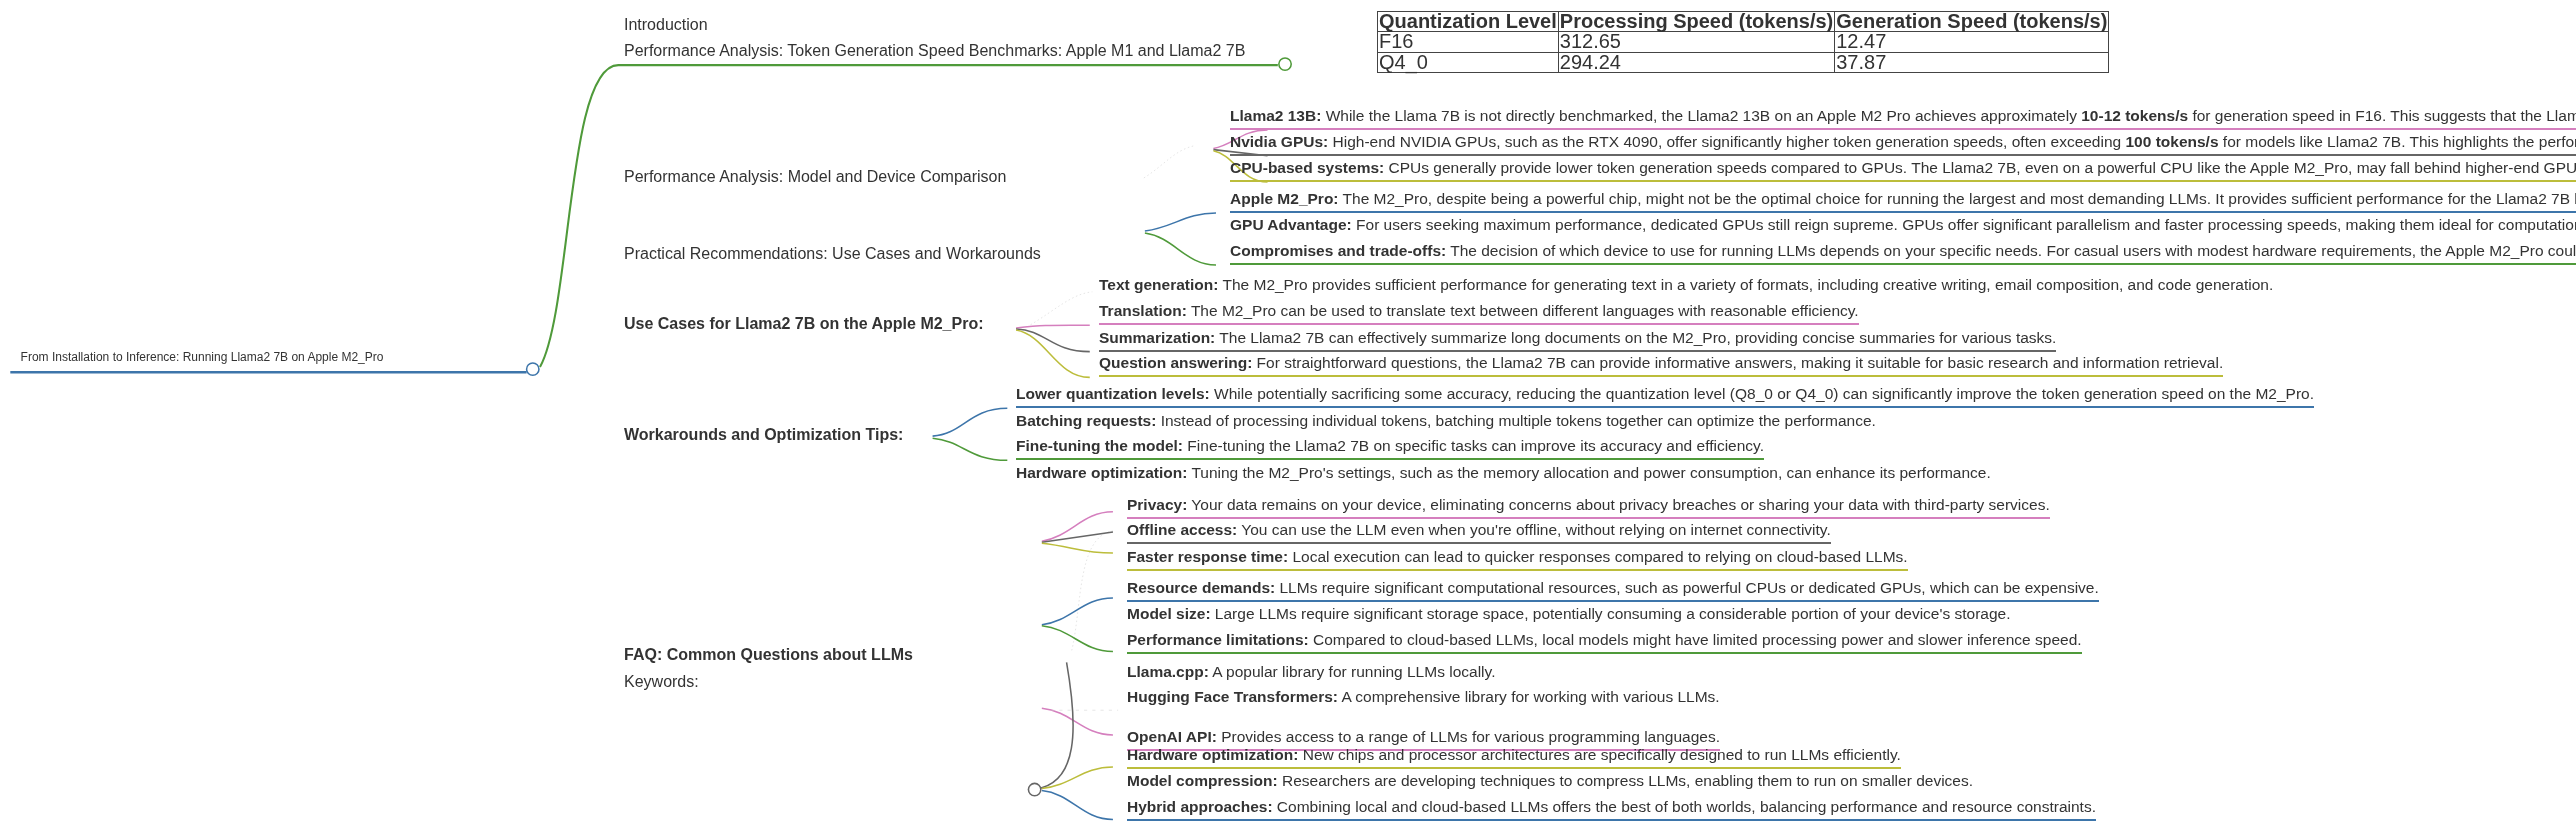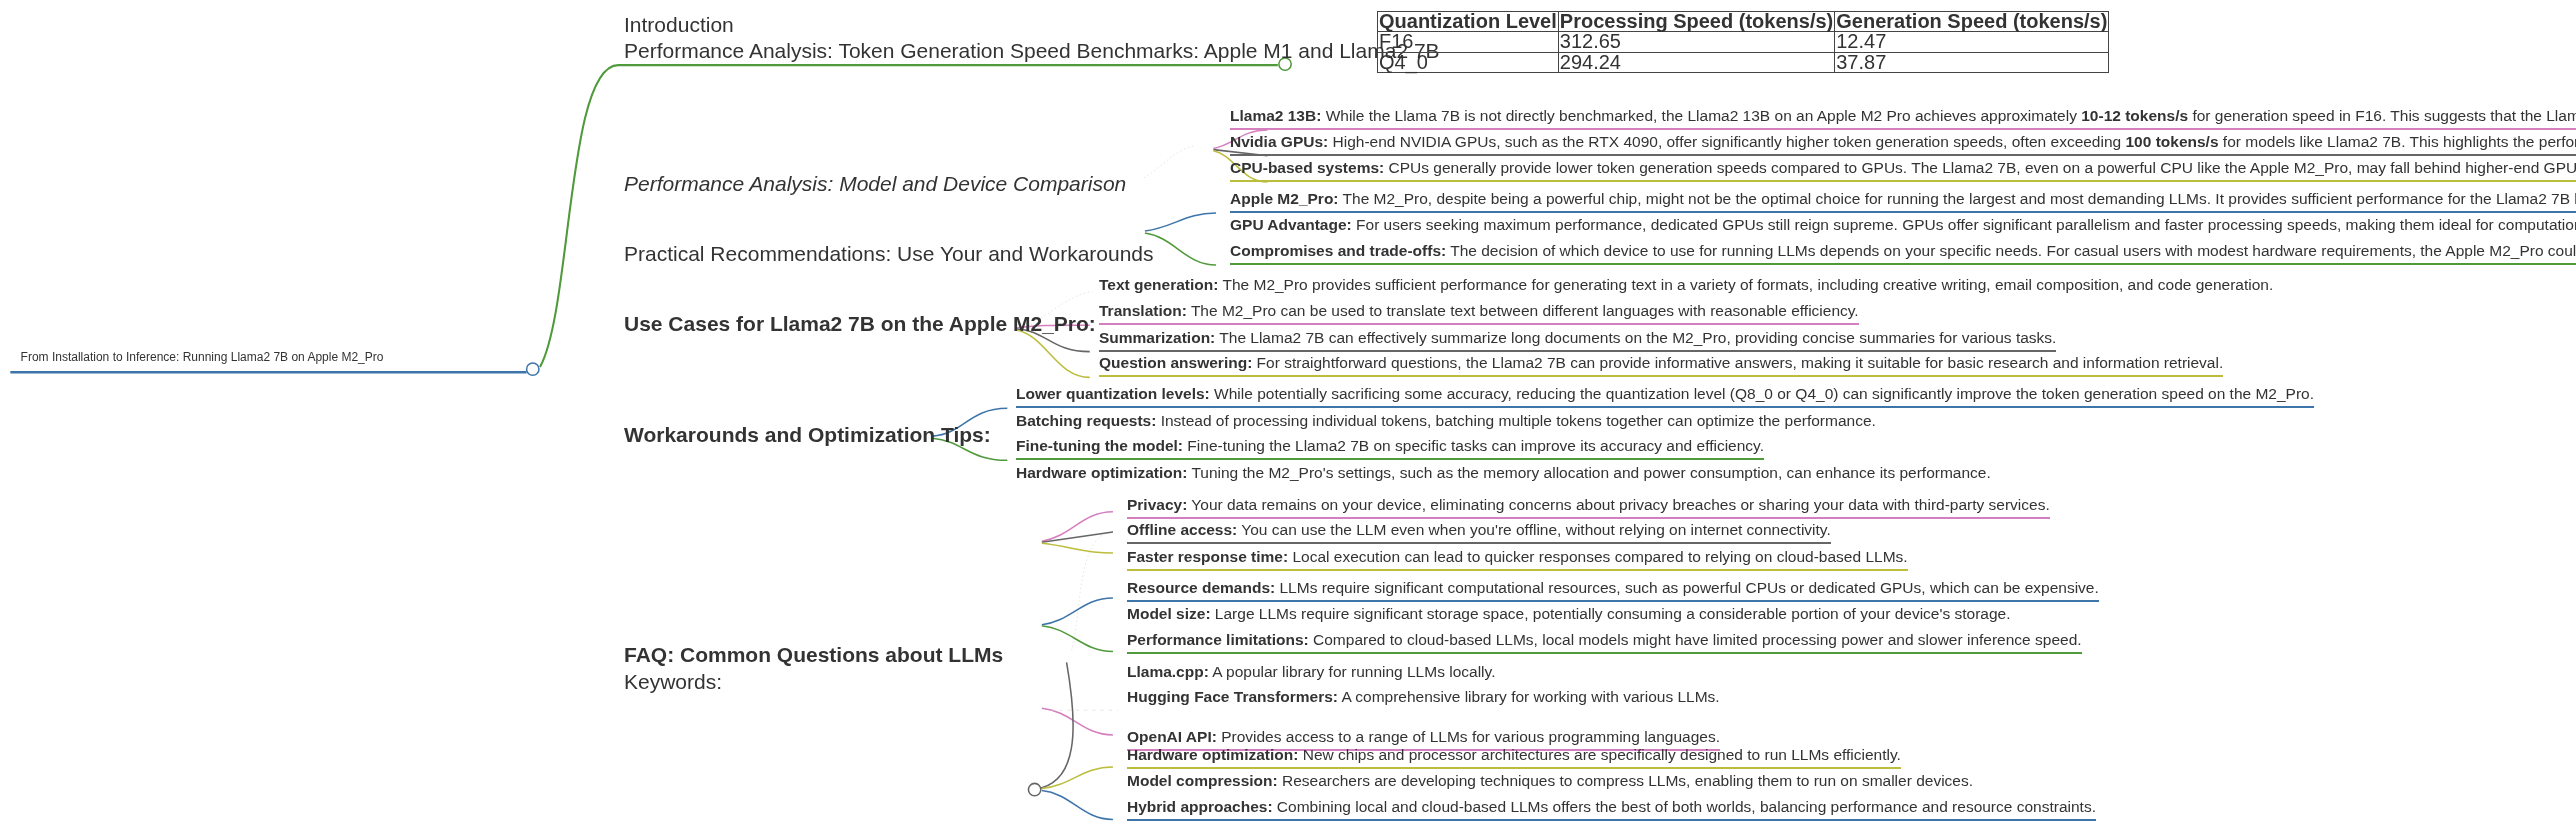--- a/index.html
+++ b/index.html
@@ -1,19 +1,19 @@
 <!DOCTYPE html>
 <html style="font-size:8.2px"><head>
 <meta charset="utf-8">
 <style>
   html, body { margin:0; padding:0; background:#ffffff; }
   body { width:3784px; height:831px; position:relative; overflow:hidden;
          font-family:"Liberation Sans", "DejaVu Sans", sans-serif; color:#333333; }
   #wires { position:absolute; left:0; top:0; width:3784px; height:831px; }
-  .node { position:absolute; white-space:nowrap; font-size:21px; line-height:18.5px; }
+  .node { position:absolute; white-space:nowrap; font-size:16px; line-height:18.5px; }
   .bold { font-weight:bold; }
   .item { position:absolute; white-space:nowrap; font-size:15.5px; line-height:18.5px; padding-bottom:2.1px; }
   .item b { font-weight:bold; }
   .ul-pink { border-bottom:2.1px solid #d57fbe; }
   .ul-gray { border-bottom:2.1px solid #666666; }
   .ul-olive{ border-bottom:2.1px solid #bcbd3b; }
   .ul-blue { border-bottom:2.1px solid #3d75aa; }
   .ul-green{ border-bottom:2.1px solid #4f9a3a; }
   .root { position:absolute; left:20.6px; top:348px; font-size:12px; line-height:18.5px; white-space:nowrap; }
   table.bench { position:absolute; left:1377px; top:10.8px; border-collapse:collapse;
@@ -63,22 +63,22 @@
   </g>
   <circle cx="1034" cy="716" r="12" fill="#ffffff" stroke="#3d75aa" stroke-width="3"></circle>
   <circle cx="2494" cy="124" r="12" fill="#ffffff" stroke="#4f9a3a" stroke-width="3"></circle>
   <circle cx="2008" cy="1532" r="12" fill="#ffffff" stroke="#666666" stroke-width="3"></circle>
 </svg>
 
 <div class="root">From Installation to Inference: Running Llama2 7B on Apple M2_Pro</div>
 
 <div class="node" style="left:624px;top:15.5px;">Introduction</div>
 <div class="node" style="left:624px;top:42px;">Performance Analysis: Token Generation Speed Benchmarks: Apple M1 and Llama2 7B</div>
-<div class="node" style="left:624px;top:175px;font-style:italic;">Performance Analysis: Model and Device Comparison</div>
-<div class="node" style="left:624px;top:245px;">Practical Recommendations: Use Your and Workarounds</div>
+<div class="node" style="left:624px;top:168px;">Performance Analysis: Model and Device Comparison</div>
+<div class="node" style="left:624px;top:245px;">Practical Recommendations: Use Cases and Workarounds</div>
 <div class="node bold" style="left:624px;top:315px;">Use Cases for Llama2 7B on the Apple M2_Pro:</div>
 <div class="node bold" style="left:624px;top:426px;">Workarounds and Optimization Tips:</div>
 <div class="node bold" style="left:624px;top:646px;">FAQ: Common Questions about LLMs</div>
 <div class="node" style="left:624px;top:673px;">Keywords:</div>
 
 <table class="bench">
   <thead>
     <tr>
       <th>Quantization Level</th>
       <th>Processing Speed (tokens/s)</th>

